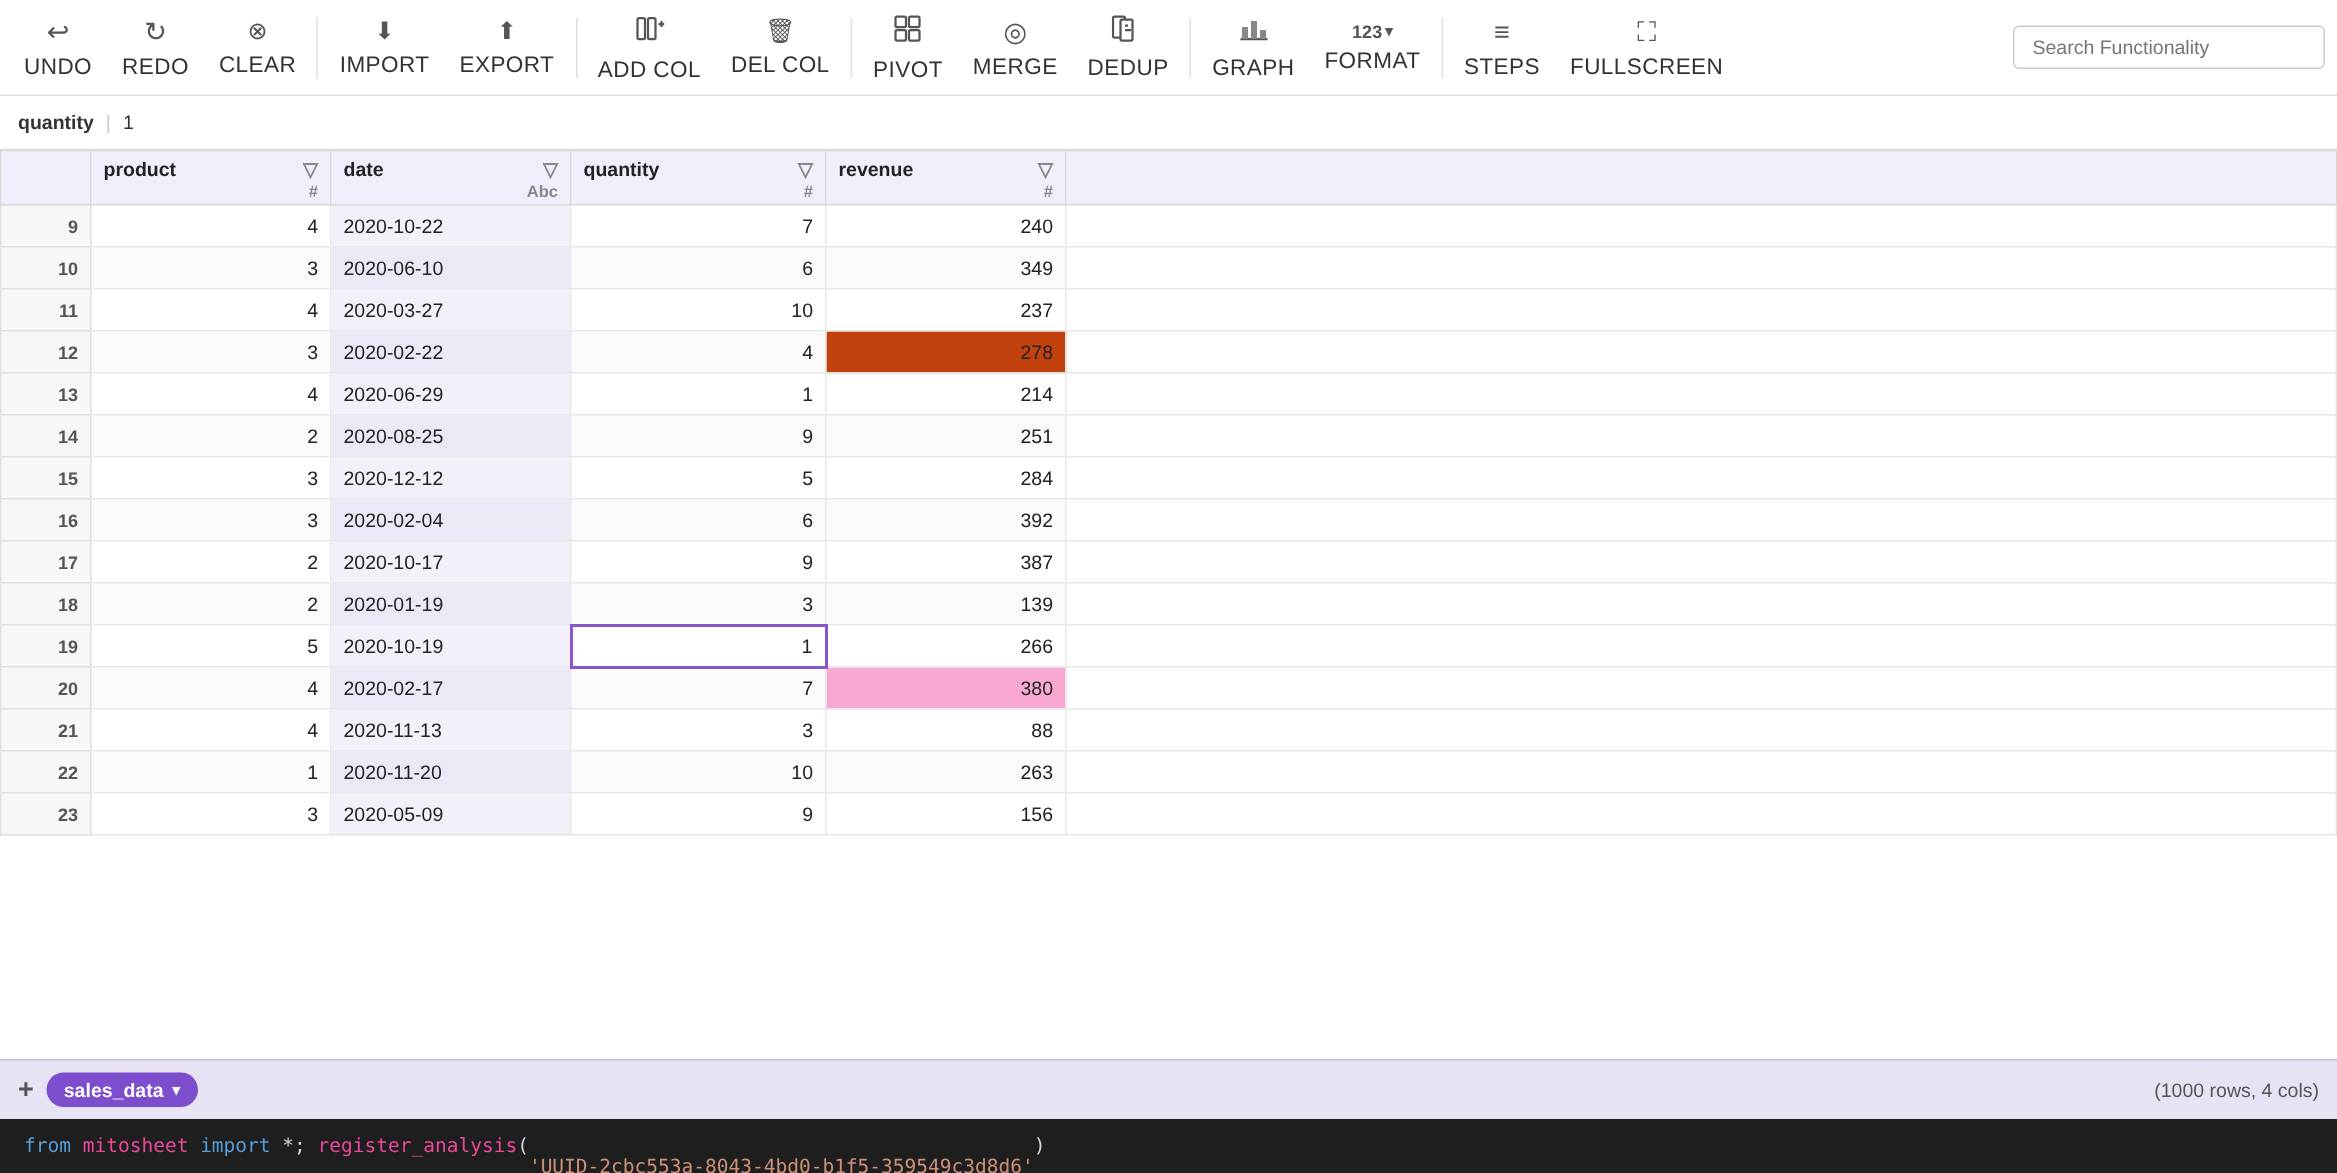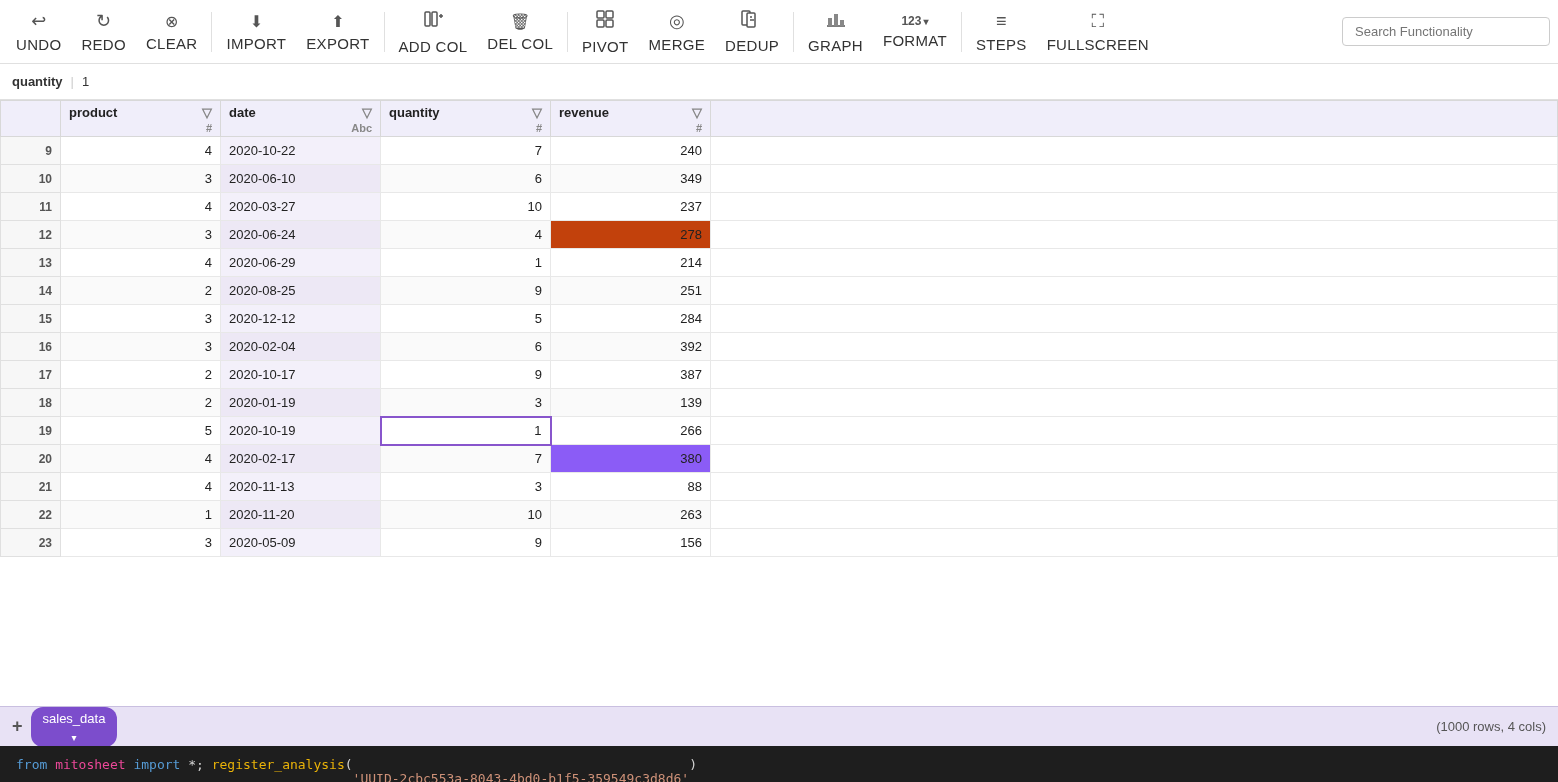--- a/index.html
+++ b/index.html
@@ -97,22 +97,22 @@
     #bottom-bar {
       display: flex; align-items: center; padding: 0 12px; height: 40px;
       background: #e8e2f5; border-top: 1px solid #c9bfe0; flex-shrink: 0;
     }
     #add-sheet-btn {
       background: transparent; border: none; cursor: pointer;
       font-size: 18px; color: #555; margin-right: 8px; font-weight: bold;
     }
     #sheet-tab {
       background: #7c4dcc; color: #fff; border-radius: 12px;
-      padding: 4px 12px; font-size: 13px; font-weight: 400;
-      display: flex; align-items: center; gap: 6px; cursor: pointer; flex-direction: column;
+      padding: 4px 12px; font-size: 13px; font-weight: 700;
+      display: flex; align-items: center; gap: 6px; cursor: pointer;
     }
     #sheet-tab .chevron { font-size: 10px; }
     #row-count {
       margin-left: auto; font-size: 13px; color: #555;
     }
 
     
     #code-bar {
       background: #1e1e1e; color: #ccc; padding: 8px 16px;
       font-family: 'Consolas', 'Monaco', monospace; font-size: 13px;
@@ -299,21 +299,21 @@
           <td class="col-rownum">11</td>
           <td class="num">4</td>
           <td class="date-col">2020-03-27</td>
           <td class="num">10</td>
           <td class="num">237</td>
           <td style="background: rgb(255, 255, 255);"></td>
         </tr>
         <tr>
           <td class="col-rownum">12</td>
           <td class="num" style="background: rgb(250, 250, 250);">3</td>
-          <td class="date-col">2020-06-24</td>
+          <td class="date-col">2020-02-22</td>
           <td class="num" style="background: rgb(250, 250, 250);">4</td>
           <td class="num" style="background: #c2410c;">278</td>
           <td style="background: rgb(255, 255, 255);"></td>
         </tr>
         <tr>
           <td class="col-rownum">13</td>
           <td class="num">4</td>
           <td class="date-col">2020-06-29</td>
           <td class="num">1</td>
           <td class="num">214</td>
@@ -365,21 +365,21 @@
           <td class="date-col">2020-10-19</td>
           <td class="num selected-cell">1</td>
           <td class="num">266</td>
           <td style="background: rgb(255, 255, 255);"></td>
         </tr>
         <tr>
           <td class="col-rownum">20</td>
           <td class="num" style="background: rgb(250, 250, 250);">4</td>
           <td class="date-col">2020-02-17</td>
           <td class="num" style="background: rgb(250, 250, 250);">7</td>
-          <td class="num" style="background: #8b5cf6;">380</td>
+          <td class="num" style="background: #f9a8d4;">380</td>
           <td style="background: rgb(255, 255, 255);"></td>
         </tr>
         <tr>
           <td class="col-rownum">21</td>
           <td class="num">4</td>
           <td class="date-col">2020-11-13</td>
           <td class="num">3</td>
           <td class="num">88</td>
           <td style="background: rgb(255, 255, 255);"></td>
         </tr>
@@ -410,14 +410,14 @@
     <span class="chevron">▾</span>
   </div>
   <span id="row-count">(1000 rows, 4 cols)</span>
 </div>
 
 <div id="code-bar">
   <span class="code-keyword">from</span>&nbsp;
   <span style="color:#ec4899;">mitosheet</span>&nbsp;
   <span class="code-keyword">import</span>&nbsp;
   <span style="color:#d4d4d4;">*</span><span style="color:#d4d4d4;">;</span>&nbsp;
-  <span style="color:#eab308;">register_analysis</span><span style="color:#d4d4d4;">(</span><span class="code-string">'UUID-2cbc553a-8043-4bd0-b1f5-359549c3d8d6'</span><span style="color:#d4d4d4;">)</span>
+  <span style="color:#ec4899;">register_analysis</span><span style="color:#d4d4d4;">(</span><span class="code-string">'UUID-2cbc553a-8043-4bd0-b1f5-359549c3d8d6'</span><span style="color:#d4d4d4;">)</span>
 </div>
 
 </body></html>

